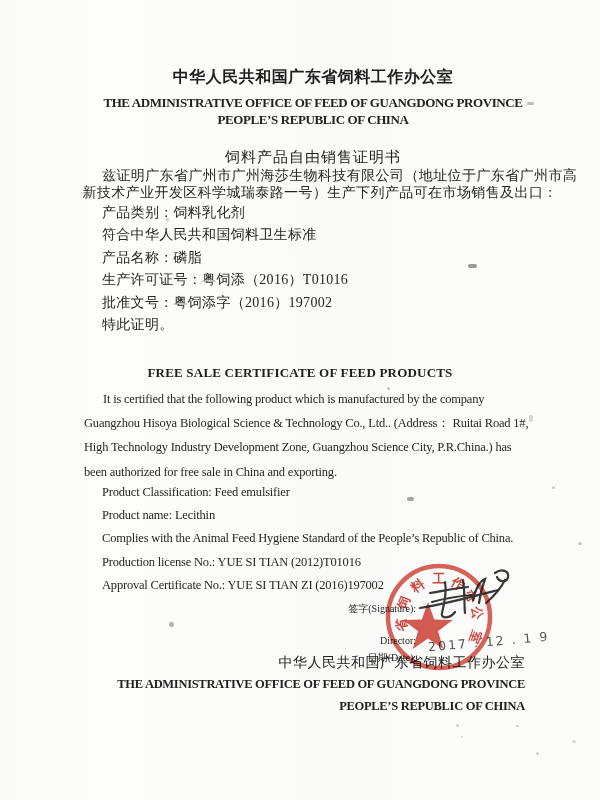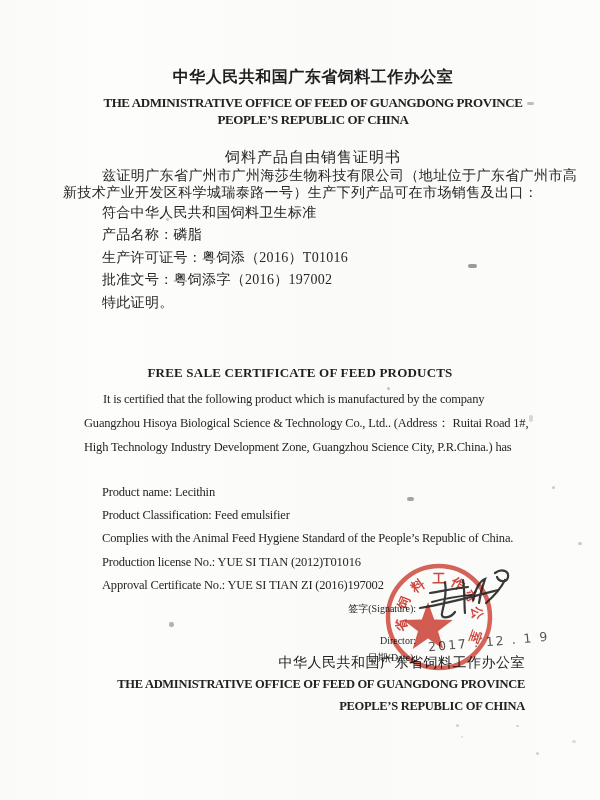--- a/index.html
+++ b/index.html
@@ -16,21 +16,21 @@
   .letterhead { position:absolute; top:67px; left:26px; right:0; text-align:center; }
   .cn-header { font-size:16px; font-weight:bold; letter-spacing:0.5px; color:#1f1f1f; }
   .en-header { font-size:13px; font-weight:bold; letter-spacing:-0.4px; line-height:16.5px; color:#222; }
   .en-header.first { margin-top:7px; }
 
   
   .doc-title-cn {
     position:absolute; top:140px; left:26px; right:0; text-align:center;
     font-size:15px; font-weight:normal; letter-spacing:1px; color:#1f1f1f;margin-top:8px;
   }
-  .intro { position:absolute; top:168px; left:63px; font-size:14px; line-height:16.8px; letter-spacing:0.4px; }
+  .intro { position:absolute; top:168px; left:63px; font-size:14px; line-height:16.8px; letter-spacing:0.4px;text-align:center; }
   .intro .indent { padding-left:39px; }
   .cn-lines { position:absolute; top:202px; left:102px; font-size:14px; line-height:22.4px; letter-spacing:0.3px; }
 
   
   .en-doc-title {
     position:absolute; top:365px; left:0; right:0; text-align:center;
     font-size:13px; font-weight:bold; letter-spacing:0.2px; color:#1e1e1e;
   }
   .en-para { position:absolute; top:387px; left:84px; font-size:12.5px; line-height:24.2px; letter-spacing:-0.2px; }
   .en-para .indent { padding-left:19px; }
@@ -76,38 +76,40 @@
   </div>
 
   <div class="doc-title-cn nowrap">饲料产品自由销售证明书</div>
 
   <div class="intro">
     <div class="indent nowrap">兹证明广东省广州市广州海莎生物科技有限公司（地址位于广东省广州市高</div>
     <div class="nowrap">新技术产业开发区科学城瑞泰路一号）生产下列产品可在市场销售及出口：</div>
   </div>
 
   <div class="cn-lines">
+    <div class="nowrap">产品类别：饲料乳化剂</div>
     <div class="nowrap">符合中华人民共和国饲料卫生标准</div>
     <div class="nowrap">产品名称：磷脂</div>
     <div class="nowrap">生产许可证号：粤饲添（2016）T01016</div>
     <div class="nowrap">批准文号：粤饲添字（2016）197002</div>
     <div class="nowrap">特此证明。</div>
   </div>
 
   <div class="en-doc-title nowrap">FREE SALE CERTIFICATE OF FEED PRODUCTS</div>
 
   <div class="en-para">
     <div class="indent nowrap">It is certified that the following product which is manufactured by the company</div>
     <div class="nowrap">Guangzhou Hisoya Biological Science &amp; Technology Co., Ltd.. (Address： Ruitai Road 1#,</div>
     <div class="nowrap">High Technology Industry Development Zone, Guangzhou Science City, P.R.China.) has</div>
+    <div class="nowrap">been authorized for free sale in China and exporting.</div>
   </div>
 
   <div class="en-lines">
+    <div class="nowrap">Product Classification: Feed emulsifier</div>
     <div class="nowrap">Product name: Lecithin</div>
-    <div class="nowrap">Product Classification: Feed emulsifier</div>
     <div class="nowrap">Complies with the Animal Feed Hygiene Standard of the People’s Republic of China.</div>
     <div class="nowrap">Production license No.: YUE SI TIAN (2012)T01016</div>
     <div class="nowrap">Approval Certificate No.: YUE SI TIAN ZI (2016)197002</div>
   </div>
 
   <div class="sig-block">
     <div class="row1 nowrap">签字(Signature):</div>
     <div class="row2 nowrap">Director:</div>
     <div class="row3 nowrap">日期(Date):</div>
   </div>

